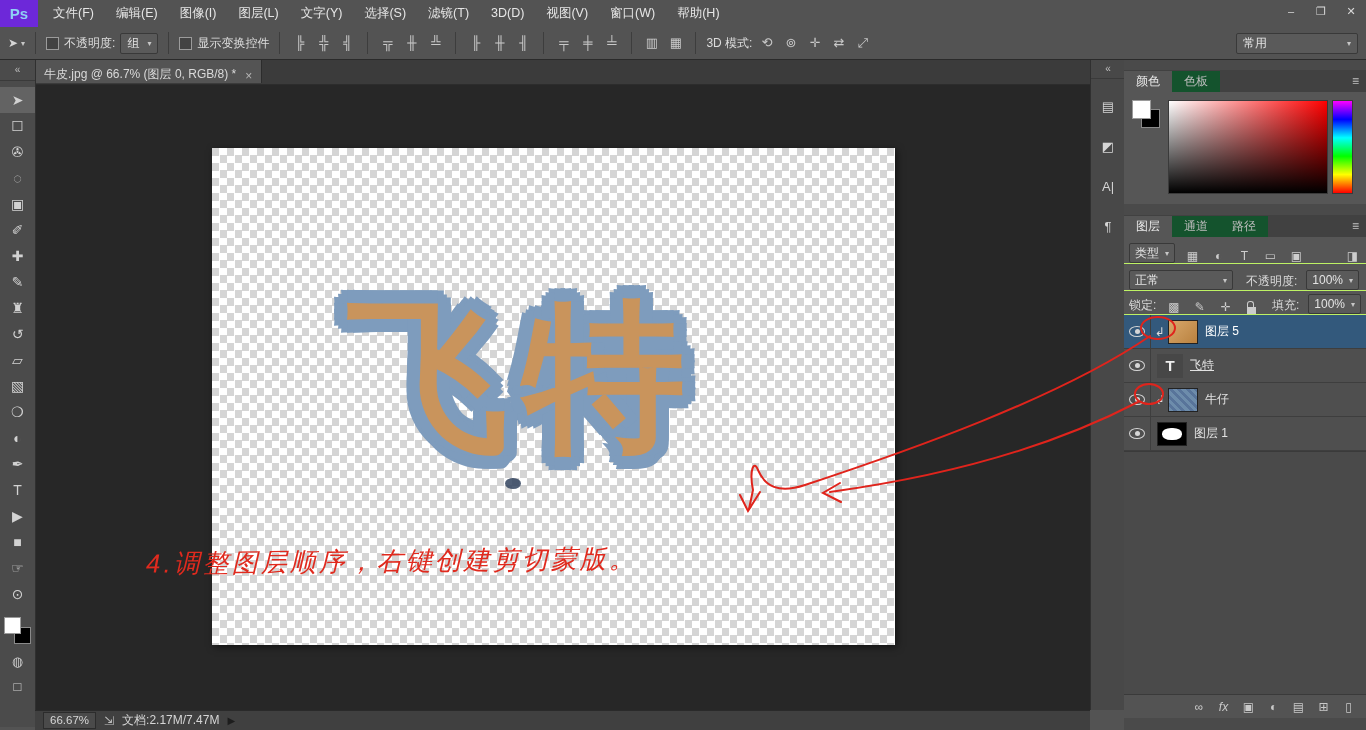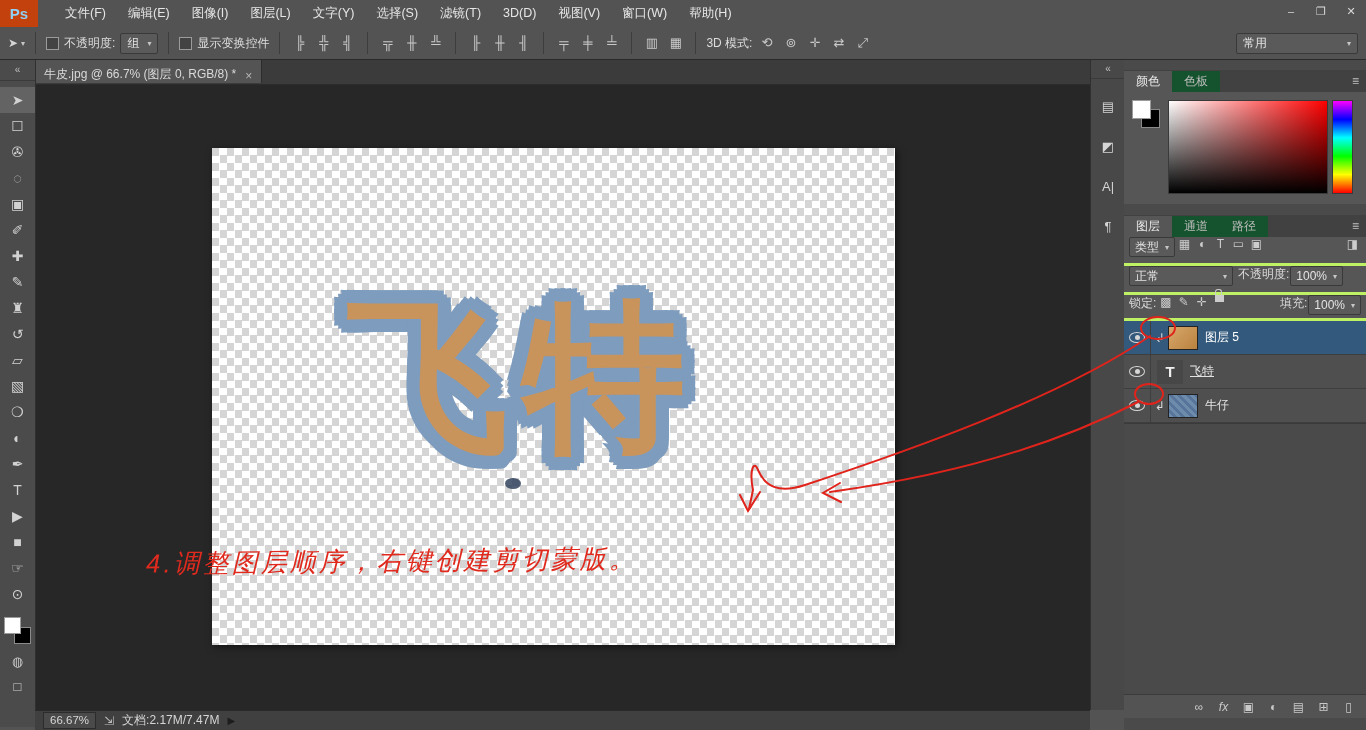--- a/index.html
+++ b/index.html
@@ -2,22 +2,22 @@
 <html><head>
 <meta charset="utf-8">
 <style>
   html,body{margin:0;padding:0;width:1366px;height:730px;overflow:hidden;
     background:#535353;font-family:"Liberation Sans","DejaVu Sans",sans-serif;
     -webkit-font-smoothing:antialiased;user-select:none}
 
   
   #menubar{position:absolute;left:0;top:0;width:1366px;height:27px;background:#535353;
     border-bottom:1px solid #2e2e2e;display:flex;align-items:center;color:#e6e6e6;font-size:12.5px;z-index:5}
-  #pslogo{width:38px;height:27px;background:#c2410c;color:#8fd0f4;font-weight:bold;
-    display:flex;align-items:center;justify-content:center;font-size:15px;margin-right:16px}
+  #pslogo{width:38px;height:27px;background:#6d28d9;color:#8fd0f4;font-weight:bold;
+    display:flex;align-items:center;justify-content:center;font-size:15px;margin-right:4px}
   .menu-item{padding:8px 11px;height:27px;line-height:27px;cursor:default}
   #wincontrols{margin-left:auto;display:flex;align-items:flex-start;height:27px;padding-top:3px}
   .winbtn{width:30px;height:19px;color:#d8d8d8;text-align:center;font-size:11px;line-height:19px}
 
   
   #optionsbar{position:absolute;left:0;top:27px;width:1366px;height:33px;background:#535353;
     border-bottom:1px solid #2a2a2a;display:flex;align-items:center;font-size:12px;color:#dcdcdc;
     gap:5px;padding:0 8px;box-sizing:border-box;z-index:5}
   .sep{width:1px;height:22px;background:#3d3d3d;margin:0 5px;flex:0 0 1px}
   .checkbox{width:11px;height:11px;border:1px solid #9b9b9b;background:#434343;display:inline-block;flex:0 0 11px}
@@ -86,22 +86,22 @@
   #color-content{background:#565656;height:112px;position:relative}
   #cp-fgbg{position:absolute;left:8px;top:8px;width:28px;height:28px}
   #cp-bg{position:absolute;right:0;bottom:0;width:17px;height:17px;background:#000;border:1px solid #8a8a8a}
   #cp-fg{position:absolute;left:0;top:0;width:17px;height:17px;background:#fff;border:1px solid #9a9a9a;z-index:1}
   #sat-square{position:absolute;left:44px;top:8px;width:158px;height:92px;border:1px solid #3a3a3a;
     background:linear-gradient(to bottom,rgba(0,0,0,0),#000),linear-gradient(to right,#fff,#f00)}
   #hue-strip{position:absolute;left:208px;top:8px;width:19px;height:92px;border:1px solid #3a3a3a;
     background:linear-gradient(to bottom,#ff00ff,#0000ff 20%,#00ffff 40%,#00ff00 60%,#ffff00 80%,#ff0000)}
 
   #layers-panel{position:absolute;left:0;top:155px;width:242px;bottom:12px;background:#4a4a4a}
-  .lp-row{display:flex;align-items:flex-start;height:26px;padding:0 5px;gap:1px;font-size:12px;color:#dadada;
-    background:#565656;border-bottom:3px solid #bef264}
+  .lp-row{display:flex;align-items:flex-end;height:26px;padding:0 5px;gap:9px;font-size:12px;color:#dadada;
+    background:#565656;border-bottom:1px solid #bef264}
   .lp-row.lockrow{height:23px}
   .small-dd{background:#5a5a5a;border:1px solid #393939;border-radius:2px;height:18px;
     display:inline-flex;align-items:center;padding:0 5px;gap:6px;font-size:12px;color:#e3e3e3}
   .mini-ico{width:17px;text-align:center;color:#cdcdcd;font-size:12px}
   .lock{width:9px;height:7px;background:#ccc;position:relative;display:inline-block;margin:0 4px}
   .lock::before{content:"";position:absolute;width:5px;height:5px;border:1.5px solid #ccc;border-bottom:none;
     border-radius:3px 3px 0 0;top:-6px;left:0}
 
   #rows-area{background:#454545;border-bottom:1px solid #3a3a3a}
   .lrow{display:flex;align-items:center;height:33px;background:#4f4f4f;border-bottom:1px solid #3e3e3e;
@@ -352,20 +352,28 @@
         <span class="lname u">飞特</span>
       </div>
       <div class="lrow">
         <span class="eyecell">
             <span class="eye"></span>
           </span>
         <span class="clip">↲</span>
         <span class="thumb th-denim"></span>
         <span class="lname">牛仔</span>
       </div>
+      <div class="lrow">
+        <span class="eyecell">
+            <span class="eye"></span>
+          </span>
+        <span class="sp"></span>
+        <span class="thumb th-mask"></span>
+        <span class="lname">图层 1</span>
+      </div>
     </div>
 
     <div id="lp-bottom">
       <span class="lp-ico">∞</span>
       <span class="lp-ico">fx</span>
       <span class="lp-ico">▣</span>
       <span class="lp-ico">◐</span>
       <span class="lp-ico">▤</span>
       <span class="lp-ico">⊞</span>
       <span class="lp-ico">▯</span>

